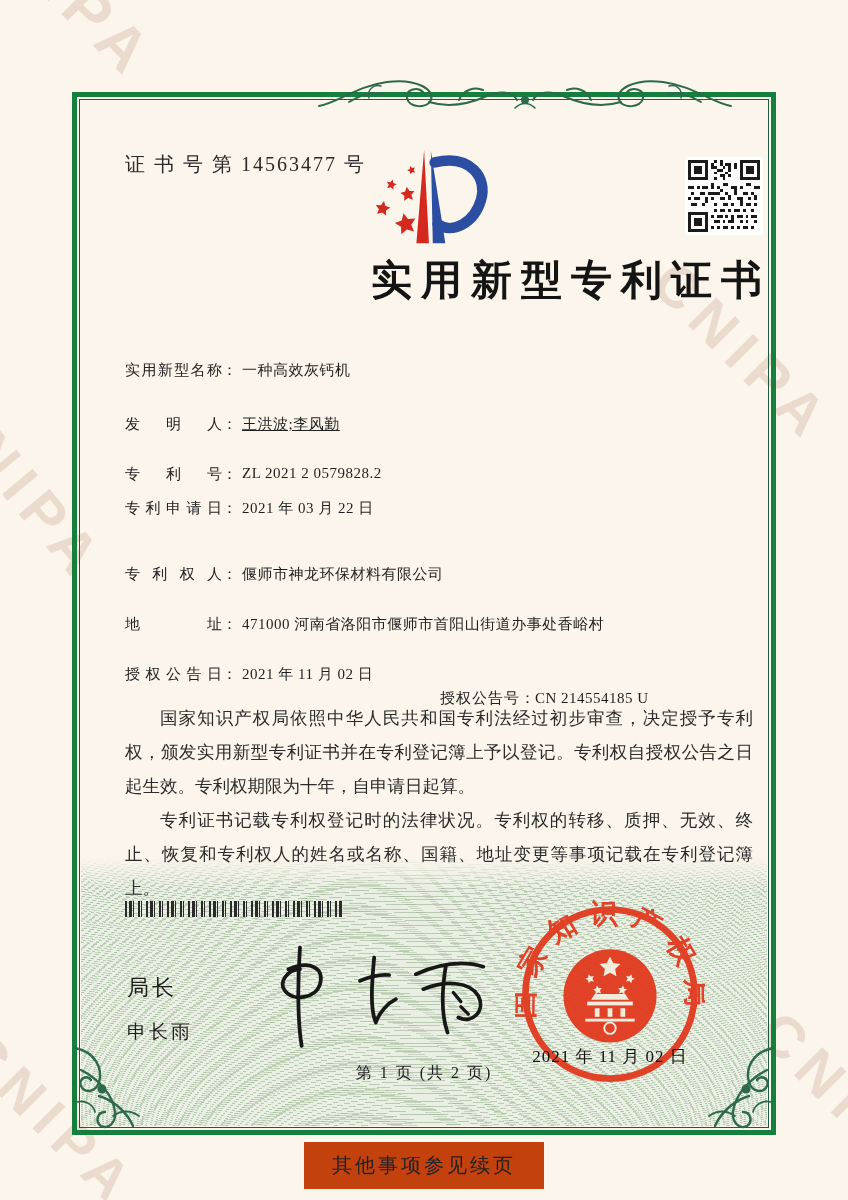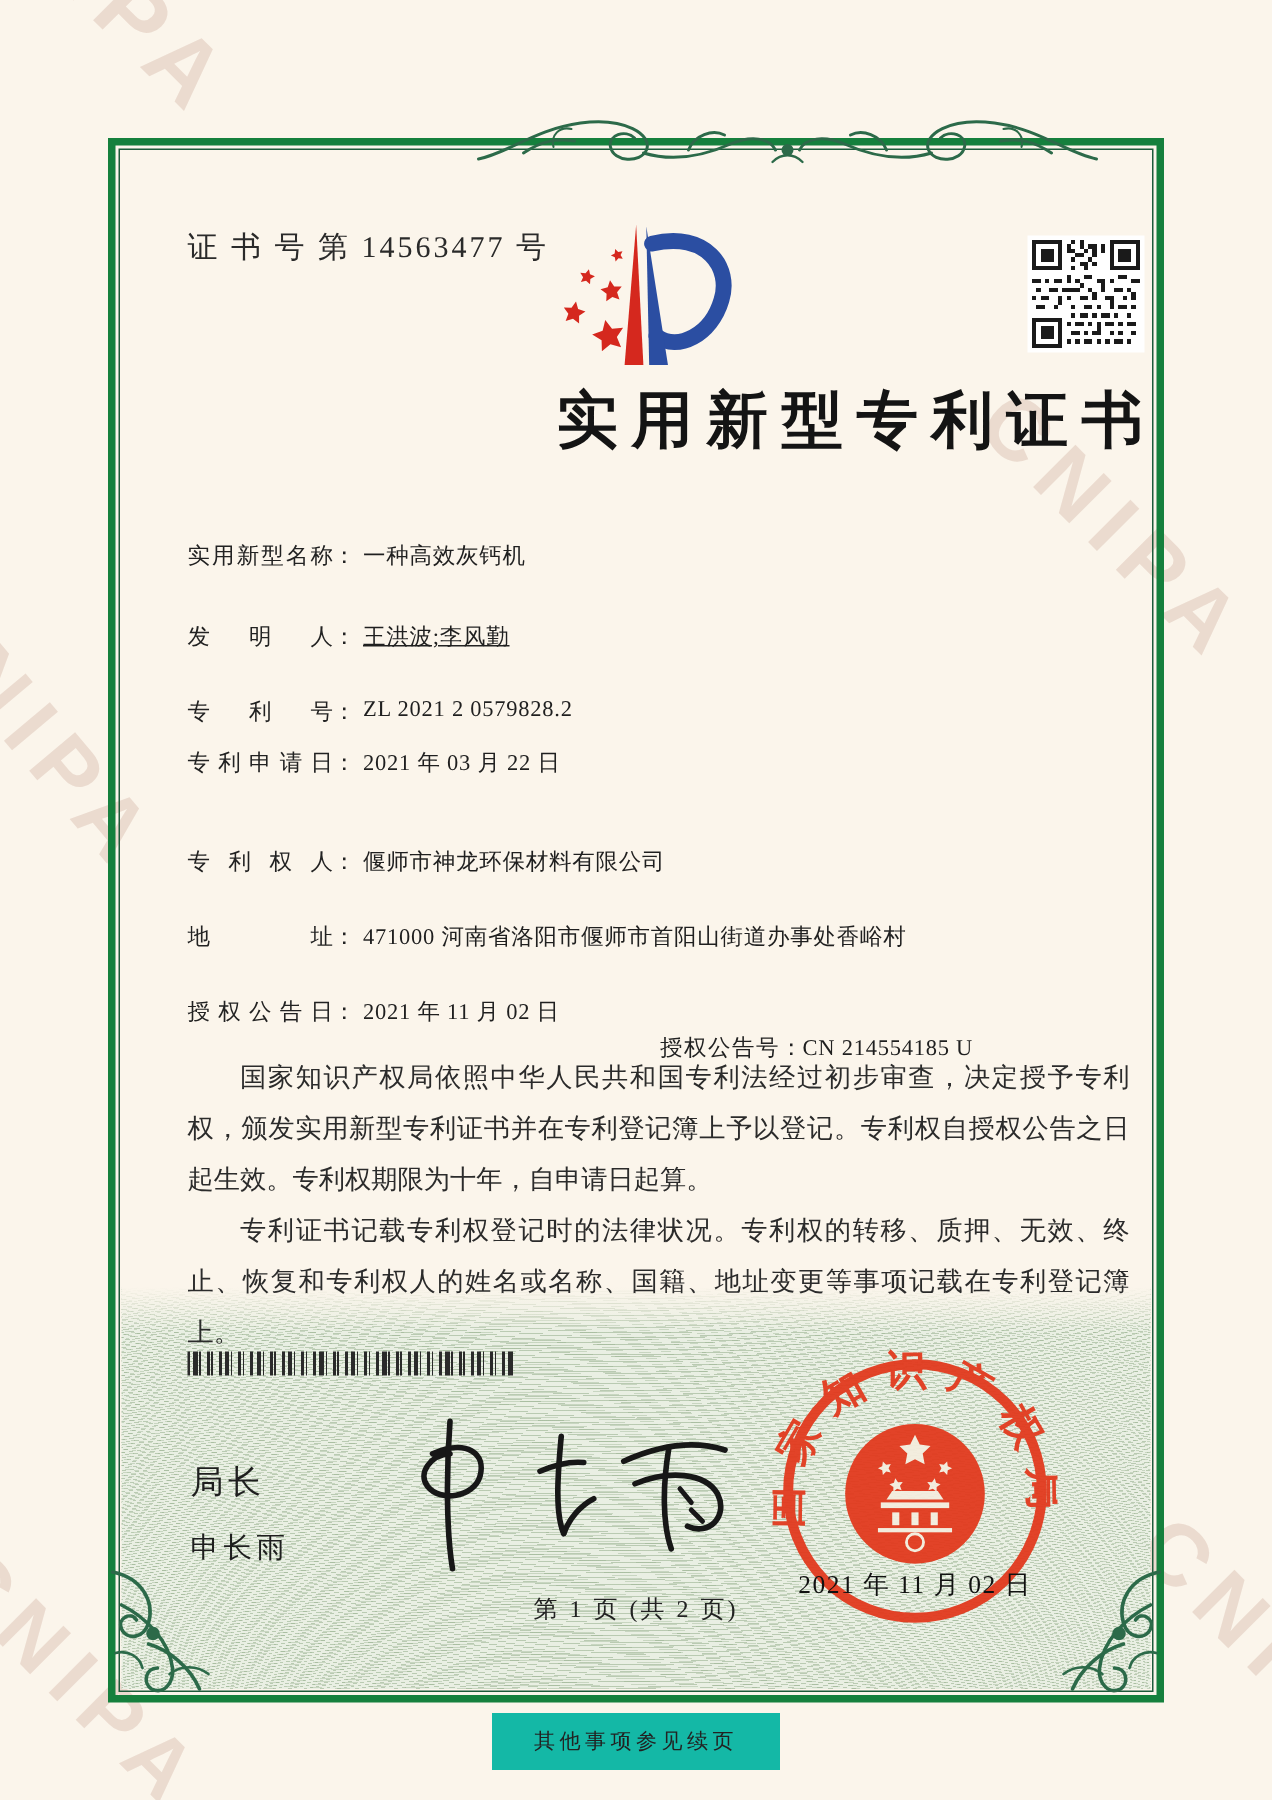--- a/index.html
+++ b/index.html
@@ -90,21 +90,21 @@
     position:absolute;left:428px;top:948px;width:210px;text-align:center;
     font-size:17px;color:#111;letter-spacing:1px;white-space:nowrap;
   }
   .page-indicator{
     position:absolute;left:0;right:0;top:966px;text-align:center;
     font-size:16px;color:#222;letter-spacing:2px;
   }
   
   .continuation{
     position:absolute;left:50%;top:1142px;transform:translateX(-50%);
-    background:#14b8a6;padding:10px 28px;font-size:14px;color:#222;
+    background:#c2410c;padding:10px 28px;font-size:20px;color:#222;
     letter-spacing:3px;white-space:nowrap;
   }
 </style>
 </head>
 <body>
 
 <div class="wm wm1">CNIPA</div>
 <div class="wm wm2">CNIPA</div>
 <div class="wm wm3">CNIPA</div>
 <div class="wm wm4">CNIPA</div>

